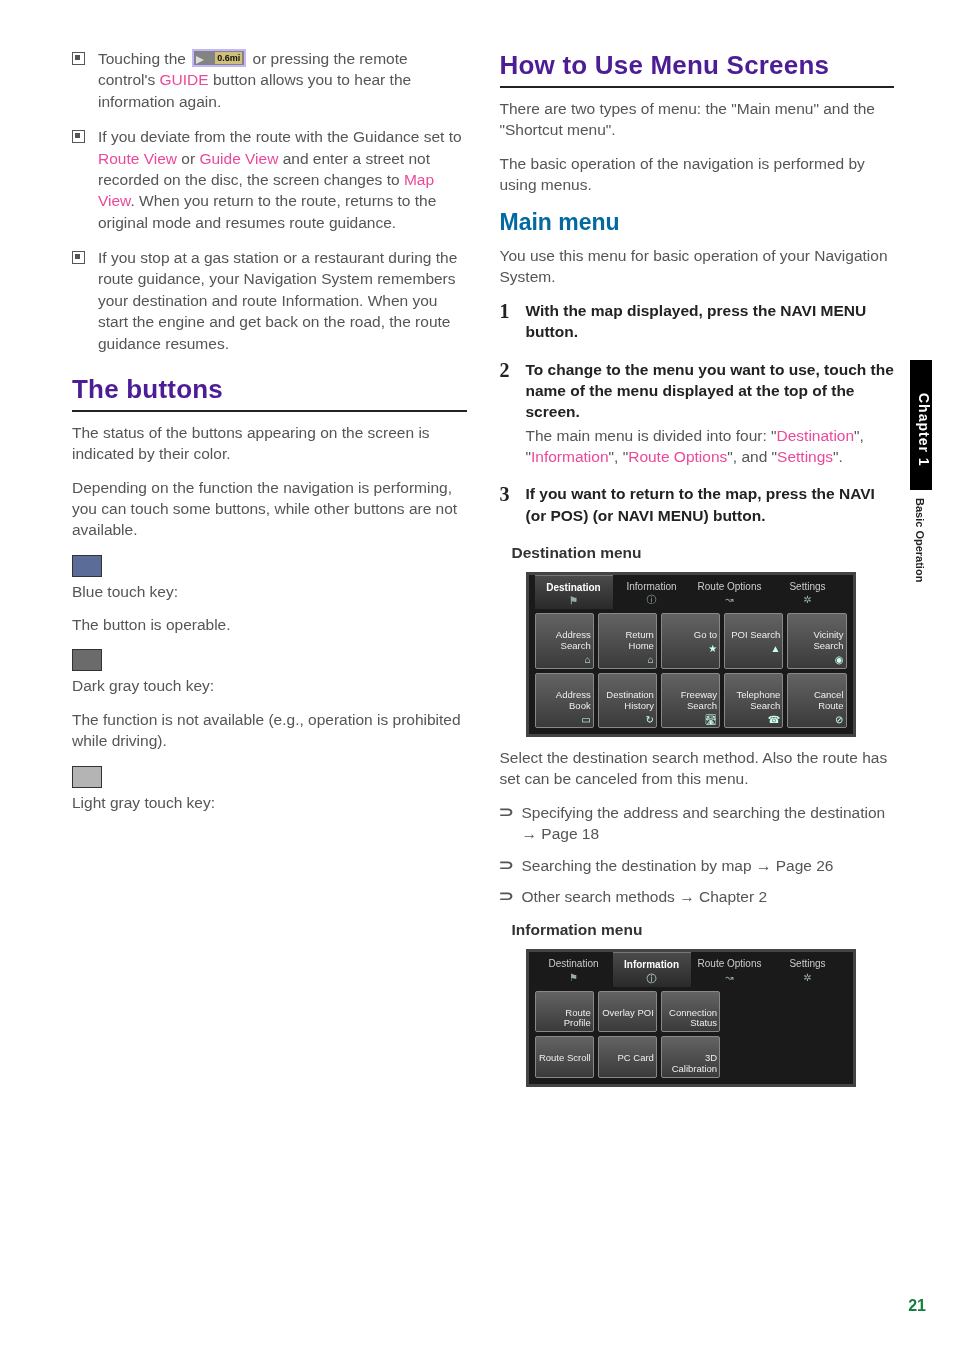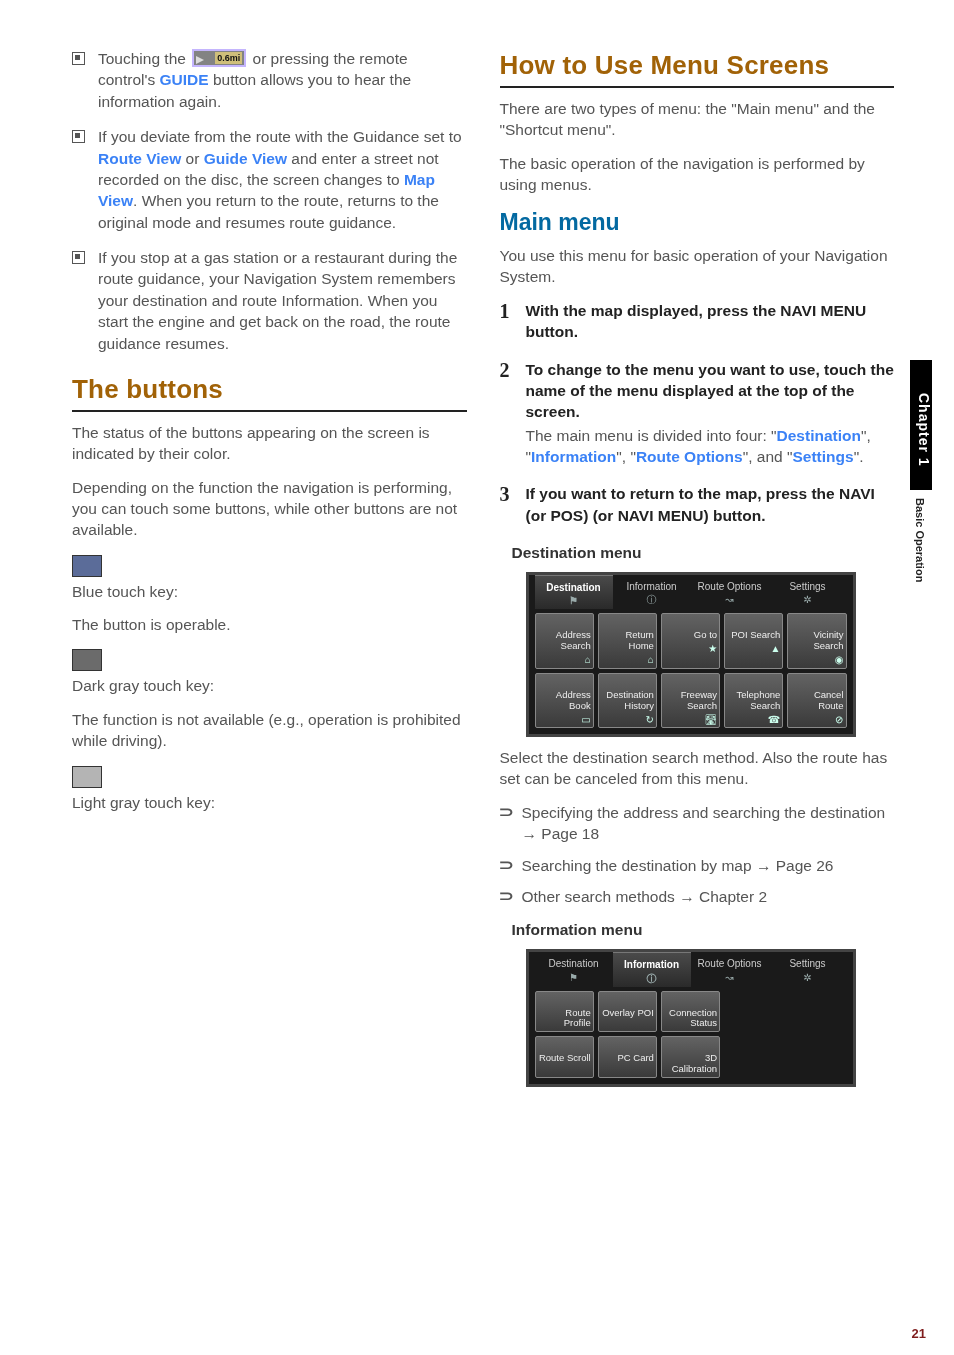--- a/index.html
+++ b/index.html
@@ -5,24 +5,24 @@
   * { box-sizing: border-box; margin: 0; padding: 0; }
   html, body { width: 954px; height: 1355px; background: #fff; font-family: Arial, Helvetica, sans-serif; color: #3d3d3d; }
   .page { position: relative; width: 954px; height: 1355px; padding: 48px 60px 40px 72px; }
   .columns { display: flex; gap: 33px; }
   .col { flex: 1; min-width: 0; font-size: 15.5px; line-height: 1.38; color: #555; }
   .col p, .col ul { margin-bottom: 12px; }
   .bul { list-style: none; }
   .bul > li { position: relative; padding-left: 26px; margin-bottom: 14px; }
   .bul > li::before { content: ""; position: absolute; left: 0; top: 4px; width: 11px; height: 11px; border: 1.5px solid #555; background: #fff; }
   .bul > li::after { content: ""; position: absolute; left: 3px; top: 7px; width: 5px; height: 5px; background: #555; }
-  .h1 { font-family: Arial, Helvetica, sans-serif; font-weight: 700; font-size: 26px; color: #a16207; margin: 18px 0 10px; border-bottom: 2px solid #222; padding-bottom: 2px; letter-spacing: 0.2px; }
+  .h1 { font-family: Arial, Helvetica, sans-serif; font-weight: 700; font-size: 26px; color: #4c1d95; margin: 18px 0 10px; border-bottom: 2px solid #222; padding-bottom: 2px; letter-spacing: 0.2px; }
   .h2 { font-family: Arial, Helvetica, sans-serif; font-weight: 700; font-size: 23px; color: #0369a1; margin: 12px 0 6px; }
   .h3 { font-weight: 700; font-size: 15.5px; color: #333; margin: 12px 0 6px 12px; }
-  .b { font-weight: 700; color: #3b82f6; }
+  .b { font-weight: 400; color: #ec4899; }
   .swatch { width: 30px; height: 22px; border: 1px solid #333; margin: 14px 0 4px; }
   .sw-blue { background: #5b6c99; }
   .sw-dark { background: #6b6b6b; }
   .sw-light { background: #b4b4b4; }
   .mini-icon { display: inline-block; width: 54px; height: 18px; border: 2px solid #c4b5fd; background: #838383; vertical-align: text-bottom; position: relative; margin: 0 2px; }
   .mini-icon::before { content: ""; position: absolute; left: 2px; top: 5px; border-left: 8px solid #ddd; border-top: 4px solid transparent; border-bottom: 4px solid transparent; }
   .mini-icon span { position: absolute; right: 2px; top: 1px; font-size: 9px; color: #111; background: #cfbf7a; padding: 0 2px; font-weight: 700; }
   .numlist { list-style: none; margin: 10px 0 14px; }
   .numlist > li { position: relative; padding-left: 26px; margin-bottom: 16px; }
   .numlist > li > .num { position: absolute; left: 0; top: -2px; font-weight: 700; font-size: 20px; color: #222; font-family: Georgia, 'Times New Roman', serif; }
@@ -39,21 +39,21 @@
   .tab.active { background: linear-gradient(#4a4a4a,#2a2a2a); color: #fff; font-weight: 700; border-top: 1px solid #777; }
   .tab .ico { display: block; font-size: 10px; color: #9aa; line-height: 1; margin-top: 2px; }
   .grid5 { display: grid; grid-template-columns: repeat(5,1fr); gap: 4px; margin-top: 4px; }
   .cell { background: linear-gradient(#636363,#3a3a3a); border: 1px solid #888; border-radius: 2px; text-align: right; font-size: 9.5px; color: #eee; padding: 16px 2px 2px; line-height: 1.15; min-height: 38px; }
   .cell .ci { display:block; font-size:10px; margin-top:2px; color:#cfe; }
   .cell.empty { visibility: hidden; }
   
   .sidetab { position: absolute; right: 18px; top: 360px; width: 26px; height: 300px; }
   .blk { width: 22px; height: 130px; background: #000; color: #fff; writing-mode: vertical-rl; text-orientation: mixed; font-weight: 700; font-size: 14px; text-align: center; padding-top: 10px; letter-spacing: 1px; }
   .side2 { writing-mode: vertical-rl; text-orientation: mixed; font-size: 11px; font-weight: 700; color: #222; margin-top: 8px; text-align: center; padding-left: 4px; }
-  .pagenum { position: absolute; right: 28px; bottom: 14px; font-weight: 700; font-size: 13px; color: #7f1d1d; }
+  .pagenum { position: absolute; right: 28px; bottom: 40px; font-weight: 700; font-size: 16px; color: #15803d; }
 </style>
 </head>
 <body>
 
 <div class="page">
 
   <div class="sidetab">
     <div class="blk">Chapter 1</div>
     <div class="side2">Basic Operation</div>
   </div>

